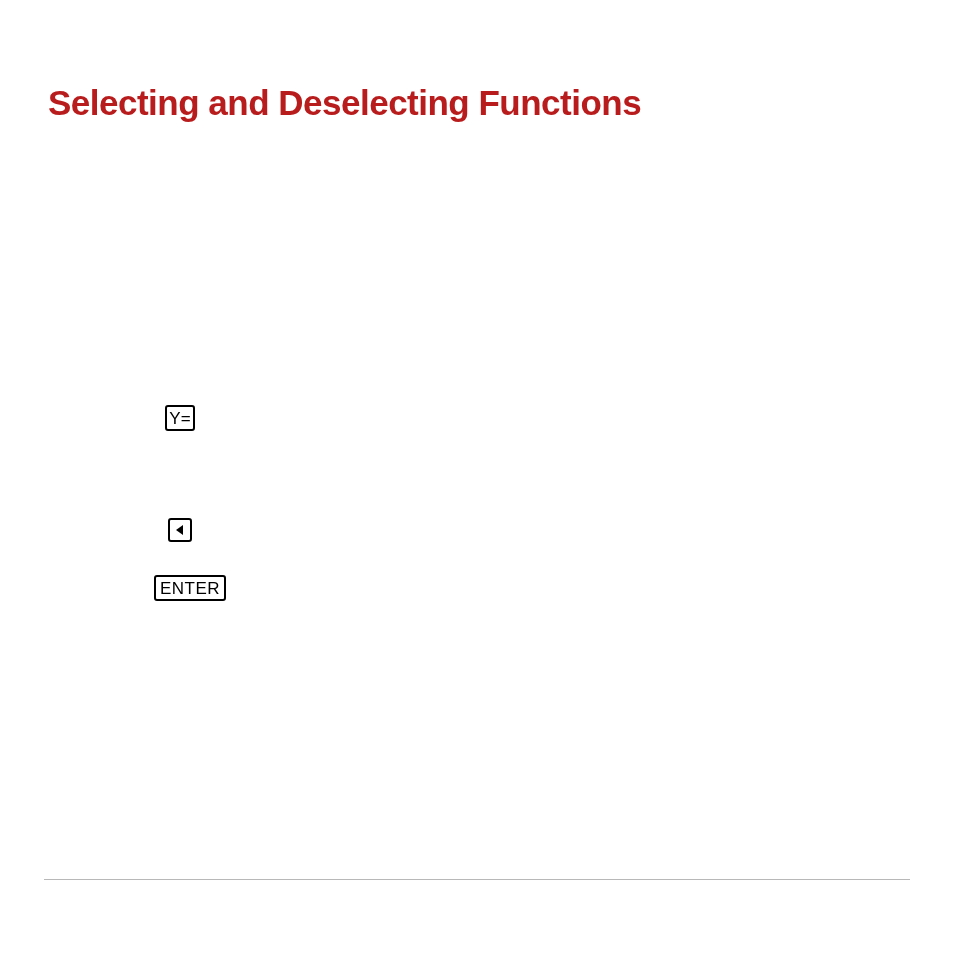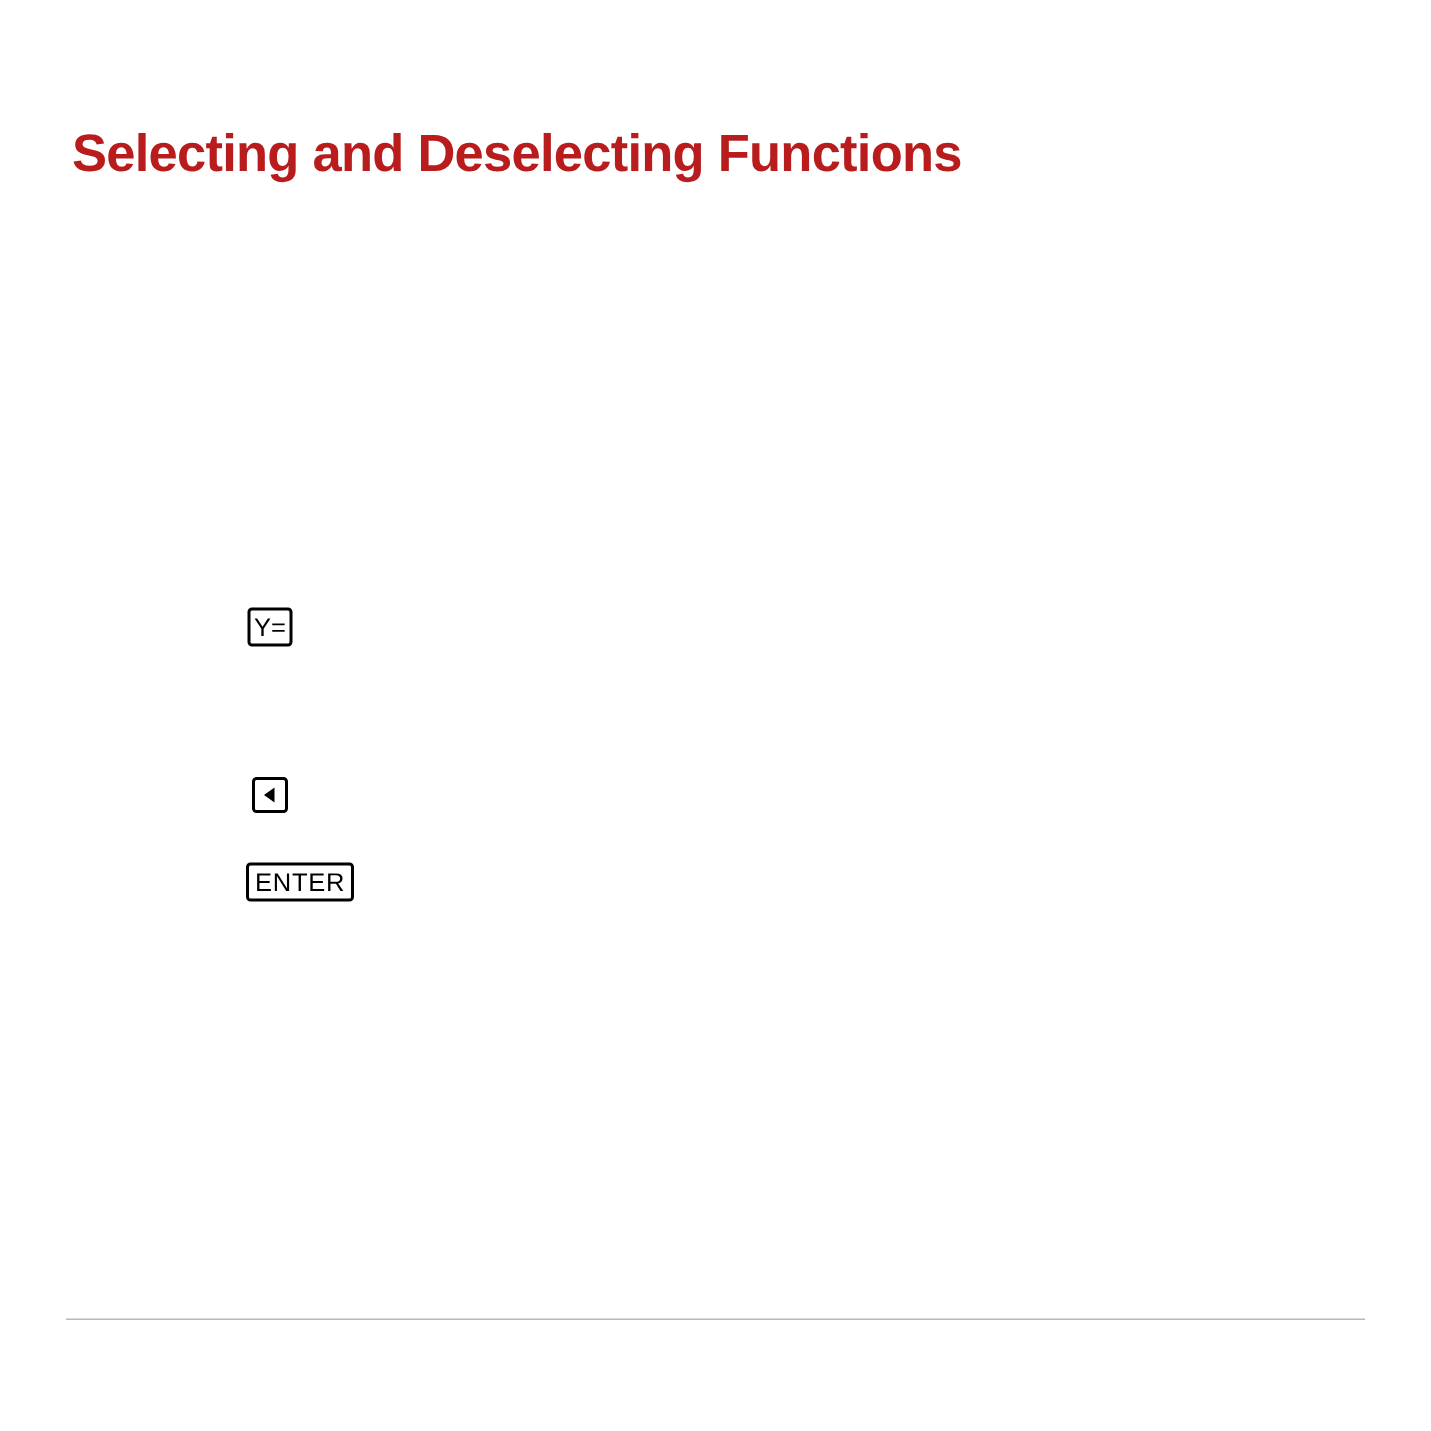--- a/index.html
+++ b/index.html
@@ -55,21 +55,21 @@
     left: 168px;
     top: 518px;
     width: 24px;
     height: 24px;
     padding: 0;
   }
   .key-arrow svg {
     display: block;
   }
   .key-enter {
-    left: 164px;
+    left: 154px;
     top: 575px;
     min-width: 62px;
     height: 26px;
     font-size: 17px;
     font-family: 'Arial Narrow', Arial, sans-serif;
     font-stretch: condensed;
     letter-spacing: 0.5px;
   }
   .rule {
     position: absolute;

